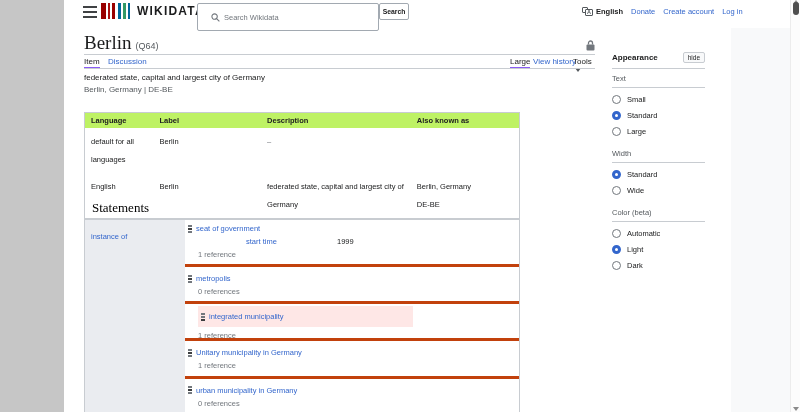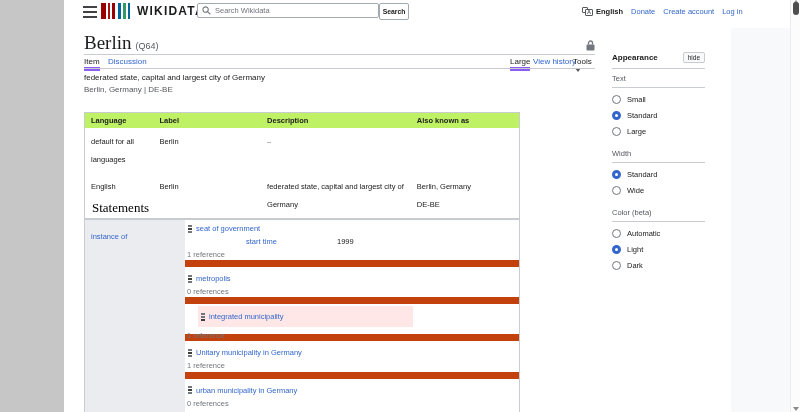--- a/index.html
+++ b/index.html
@@ -17,70 +17,70 @@
   .sb-up { top:0; border-bottom:4px solid #8a8a8a; }
   .sb-down { bottom:1px; border-top:4px solid #8a8a8a; }
 
   a { color:#3366cc; text-decoration:none; cursor:pointer; }
 
   
   .hamburger { position:absolute; left:83px; top:6px; width:14px; height:12px; cursor:pointer; }
   .hamburger span { display:block; height:2px; background:#404244; margin-bottom:3px; }
   .logo { position:absolute; left:101px; top:3px; display:flex; align-items:center; gap:7px; cursor:pointer; }
   .logo-text { font-size:12px; font-weight:700; letter-spacing:1.2px; color:#1b1c1d; }
-  .searchbox { position:absolute; left:197px; top:3px; width:182px; height:15px; border:1px solid #a2a9b1; border-radius:2px; background:#fff; display:flex; align-items:center; padding-left:4px; }
+  .searchbox { position:absolute; left:197px; top:3px; width:182px; height:28px; border:1px solid #a2a9b1; border-radius:2px; background:#fff; display:flex; align-items:center; padding-left:13px; }
   .searchbox .ph { font-size:7.5px; color:#72777d; margin-left:4px; }
   .search-btn { position:absolute; left:379px; top:3px; width:30px; height:17px; border:1px solid #a2a9b1; border-radius:2px; background:#fff; font-size:6.8px; font-weight:700; color:#202122; display:flex; align-items:center; justify-content:center; cursor:pointer; }
   .usermenu { position:absolute; left:582px; top:7px; display:flex; align-items:center; gap:8px; font-size:7.5px; }
   .lang { display:flex; align-items:center; gap:3px; font-weight:700; cursor:pointer; }
   .lang-icon { position:relative; width:11px; height:9px; }
   .lang-icon i { position:absolute; border:1px solid #54595d; border-radius:1px; font-style:normal; }
   .lang-icon .b1 { left:0; top:0; width:6px; height:6px; }
   .lang-icon .b2 { left:3px; top:2px; width:8px; height:7px; background:#fff; font-size:5.5px; line-height:5px; text-align:center; color:#54595d; font-weight:700; }
 
   
   .title-row { position:absolute; left:84px; top:32px; width:511px; height:22px; }
   .page-title { font-family:"Liberation Serif","DejaVu Serif",serif; font-size:19px; color:#1b1c1d; }
   .entity-id { font-size:9px; color:#54595d; margin-left:4px; }
   .lock { position:absolute; right:0; top:5px; }
   .title-underline { position:absolute; left:84px; top:54px; width:511px; height:1px; background:#c8ccd1; }
 
   .tabs-row { position:absolute; left:84px; top:57px; width:511px; height:12px; font-size:8px; }
   .tabs-row .bottom { position:absolute; left:0; top:11px; width:511px; height:1px; background:#c8ccd1; }
   .tab { position:absolute; top:0; cursor:pointer; }
-  .tab.sel { color:#202122; border-bottom:4px solid #8b5cf6; padding-bottom:1px; }
+  .tab.sel { color:#202122; border-bottom:2px solid #8b5cf6; padding-bottom:1px; }
   .caret { display:inline-block; width:0; height:0; border-left:3px solid transparent; border-right:3px solid transparent; border-top:4px solid #54595d; margin-left:2px; vertical-align:1px; }
 
   .desc { position:absolute; left:84px; top:73px; font-size:8px; color:#202122; }
   .aliases { position:absolute; left:84px; top:85px; font-size:8px; color:#54595d; }
 
   
   .term-table { position:absolute; left:84px; top:112px; width:436px; border:1px solid #c8ccd1; font-size:7.5px; border-collapse:collapse; }
   .term-table th { background:#bef264; font-weight:600; text-align:left; padding:3px 6px; height:15px; color:#202122; }
   .term-table td { vertical-align:top; padding:5px 6px 4px; line-height:18px; }
   .col-lang { width:69px; } .col-label { width:108px; } .col-desc { width:150px; } .col-aka { width:109px; }
   .dash { color:#72777d; }
 
   
   .stmt-heading { position:absolute; left:92px; top:200px; font-family:"Liberation Serif","DejaVu Serif",serif; font-size:13px; color:#000; }
   .claims-box { position:absolute; left:84px; top:219px; width:436px; height:200px; border:1px solid #c8ccd1; display:flex; }
   .prop-cell { width:100px; background:#eaecf0; padding:5px 0 0 6px; }
   .prop-cell a { font-size:7.5px; }
   .claims-col { flex:1; display:flex; flex-direction:column; }
-  .claim { border-bottom:7px solid #c2410c; }
+  .claim { border-bottom:3px solid #c2410c; }
   .claim:last-child { border-bottom:none; }
   .cmain { display:flex; align-items:center; gap:4px; padding:7px 0 0 3px; }
   .claim.first .cmain { padding-top:4px; }
   .claim.dep .cmain { padding:2px 0 0 13px; }
   .hl { display:flex; align-items:center; gap:4px; background:#fee7e6; width:215px; padding:6px 0 6px 3px; }
   .cmain a { font-size:7.5px; }
   .qualifier { display:flex; padding-left:14px; margin-top:4px; font-size:7.5px; }
   .qualifier .qprop { width:91px;margin-left:47px; }
   .qualifier .qval { color:#202122; }
-  .refs { padding-left:2px; margin-top:4px; font-size:7.5px; color:#72777d; cursor:pointer; }
+  .refs { padding-left:13px; margin-top:4px; font-size:7.5px; color:#72777d; cursor:pointer; }
   .rank-ico { display:inline-flex; flex-direction:column; gap:1px; cursor:pointer; }
   .rank-ico b { width:4px; height:2px; background:#72777d; }
   .rank-ico b.mid { background:#3c3e40; }
 
   
   .appearance { position:absolute; left:612px; top:52px; width:93px; font-size:7.5px; }
   .app-head { display:flex; align-items:center; justify-content:space-between; padding-bottom:5px; border-bottom:1px solid #c8ccd1; }
   .app-title { font-size:8px; font-weight:700; }
   .hide-btn { font-size:6.5px; background:#f8f9fa; border:1px solid #c8ccd1; border-radius:2px; padding:1px 4px; color:#202122; cursor:pointer; }
   .app-section-label { color:#54595d; padding:5px 0 4px; border-bottom:1px solid #c8ccd1; }

